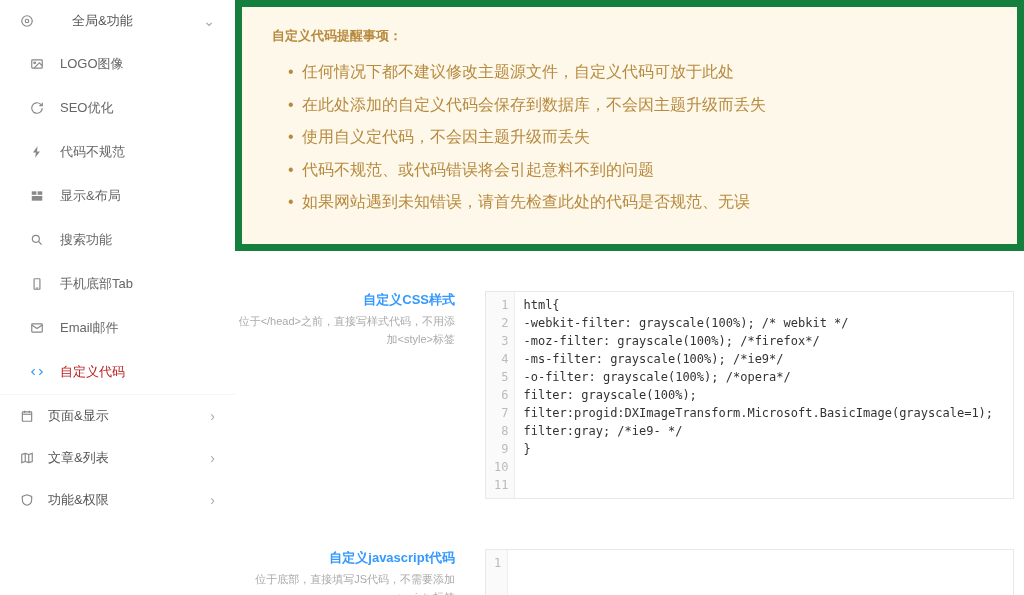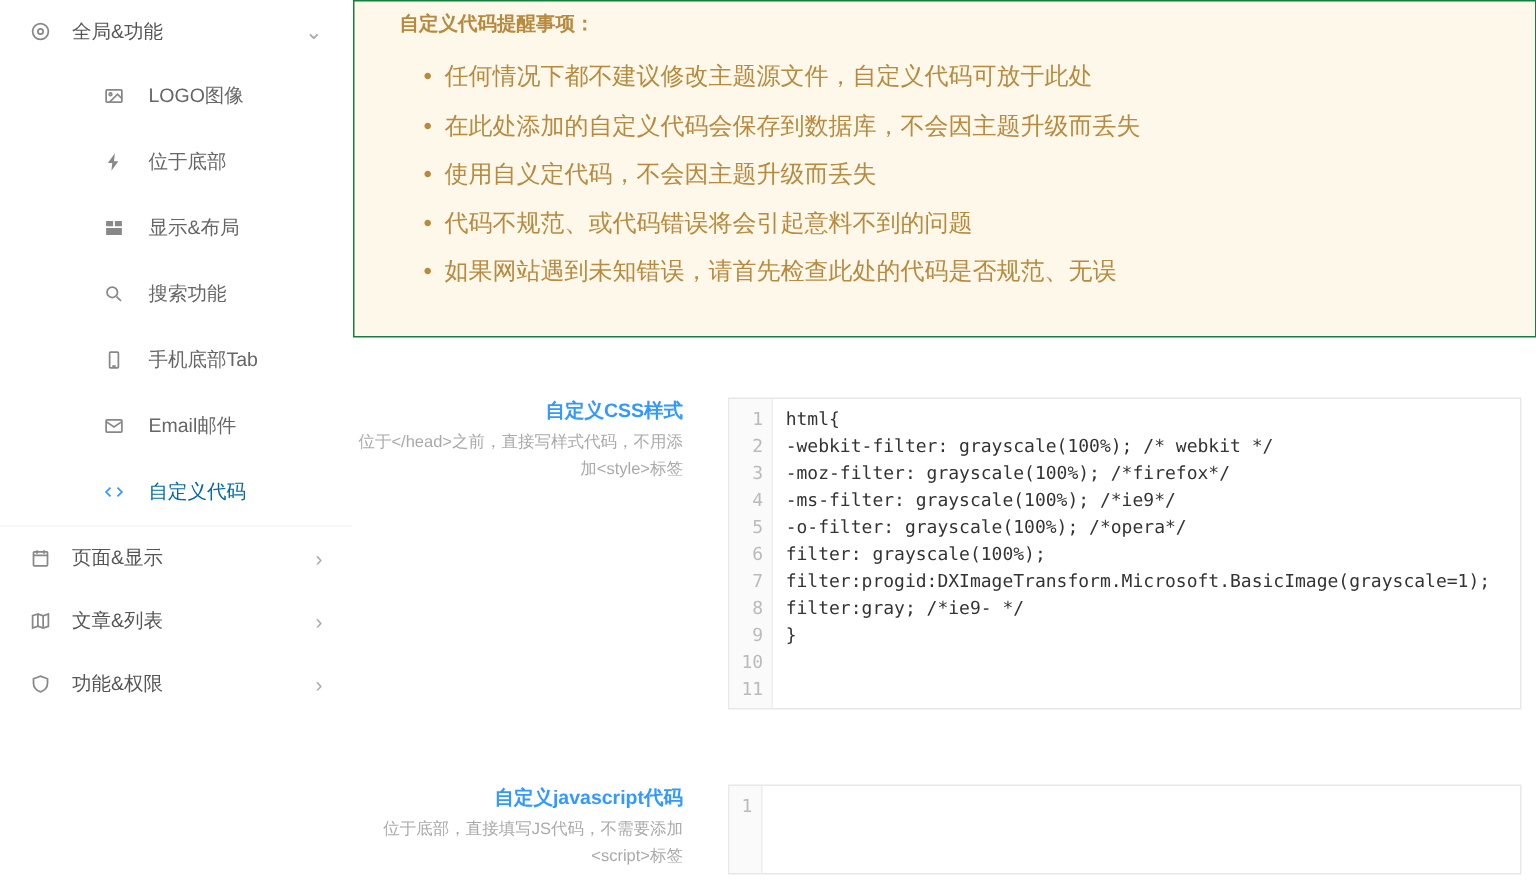--- a/index.html
+++ b/index.html
@@ -1,31 +1,31 @@
 <!DOCTYPE html>
 <html><head>
 <meta charset="utf-8">
 <style>
 * { margin: 0; padding: 0; box-sizing: border-box; }
 body { font-family: -apple-system, BlinkMacSystemFont, "Segoe UI", "Microsoft YaHei", sans-serif; font-size: 13px; color: #333; background: #fff; width: 1024px; height: 595px; overflow: hidden; display: flex; }
 
 .sidebar { width: 235px; background: #fff; height: 100%; overflow-y: auto; padding-top: 0; }
 .nav-section { border-bottom: 1px solid #f5f5f5; }
 .nav-header { display: flex; align-items: center; padding: 12px 20px; cursor: pointer; color: #666; position: relative; }
-.nav-header.expanded { color: #999; }
+.nav-header.expanded { color: #999; gap: 24px; }
 .nav-header .chevron { position: absolute; right: 20px; color: #aaa; font-size: 14px; }
 .nav-header .icon { width: 20px; display: inline-flex; align-items: center; margin-right: 8px; color: #888; }
 .nav-header .label { color: #555; }
-.nav-item { display: flex; align-items: center; padding: 13px 20px 13px 30px; cursor: pointer; color: #666; margin-left: 39px; }
+.nav-item { display: flex; align-items: center; padding: 13px 20px 13px 30px; cursor: pointer; color: #666; }
 .nav-item .icon { width: 20px; display: inline-flex; align-items: center; margin-right: 10px; color: #888; font-size: 14px; }
-.nav-item.active { color: #0369a1; }
+.nav-item.active { color: #b91c1c; }
 .nav-item.active .icon { color: #3399ff; }
 
 .main { flex: 1; height: 100%; overflow-y: auto; background: #fff; }
-.notice { background: #fdf8ea; border: 1px solid #15803d; margin: 0 0 40px 0; padding: 6px 30px 22px 30px; }
+.notice { background: #fdf8ea; border: 7px solid #15803d; margin: 0 0 40px 0; padding: 20px 30px 22px 30px; }
 .notice-title { color: #b78a3f; font-weight: bold; font-size: 13px; margin-bottom: 14px; }
 .notice ul { list-style: none; padding-left: 30px; }
 .notice li { color: #b78a3f; font-size: 16px; line-height: 1.6; margin-bottom: 7px; position: relative; }
 .notice li::before { content: "•"; position: absolute; left: -14px; color: #b78a3f; }
 
 .form-row { display: flex; margin-bottom: 50px; padding: 0 10px 0 0; }
 .form-label-col { width: 250px; text-align: right; padding-right: 30px; padding-top: 0; }
 .form-label-title { color: #3399ff; font-weight: bold; font-size: 13px; margin-bottom: 4px; }
 .form-label-desc { color: #aaa; font-size: 11px; line-height: 1.6; }
 .form-input-col { flex: 1; }
@@ -60,28 +60,37 @@
       <span class="icon">
           <svg viewBox="0 0 24 24" fill="none" stroke="currentColor" stroke-width="2">
             <rect x="3" y="5" width="18" height="14" rx="1"></rect>
             <circle cx="8" cy="10" r="1.5"></circle>
             <path d="M21 15l-5-5-9 9"></path>
           </svg>
         </span>
       <span>LOGO图像</span>
     </div>
 
+    <div class="nav-item">
+      <span class="icon">
+          <svg viewBox="0 0 24 24" fill="none" stroke="currentColor" stroke-width="2">
+            <path d="M21 12a9 9 0 1 1-3-6.7L21 8"></path>
+            <path d="M21 3v5h-5"></path>
+          </svg>
+        </span>
+      <span>SEO优化</span>
+    </div>
 
     <div class="nav-item">
       <span class="icon">
           <svg viewBox="0 0 24 24" fill="currentColor">
             <path d="M13 2L5 13h5l-1 9 8-11h-5l1-9z"></path>
           </svg>
         </span>
-      <span>位于底部</span>
+      <span>代码不规范</span>
     </div>
 
     <div class="nav-item">
       <span class="icon">
           <svg viewBox="0 0 24 24" fill="currentColor">
             <rect x="3" y="4" width="8" height="6"></rect>
             <rect x="13" y="4" width="8" height="6"></rect>
             <rect x="3" y="12" width="18" height="8"></rect>
           </svg>
         </span>

